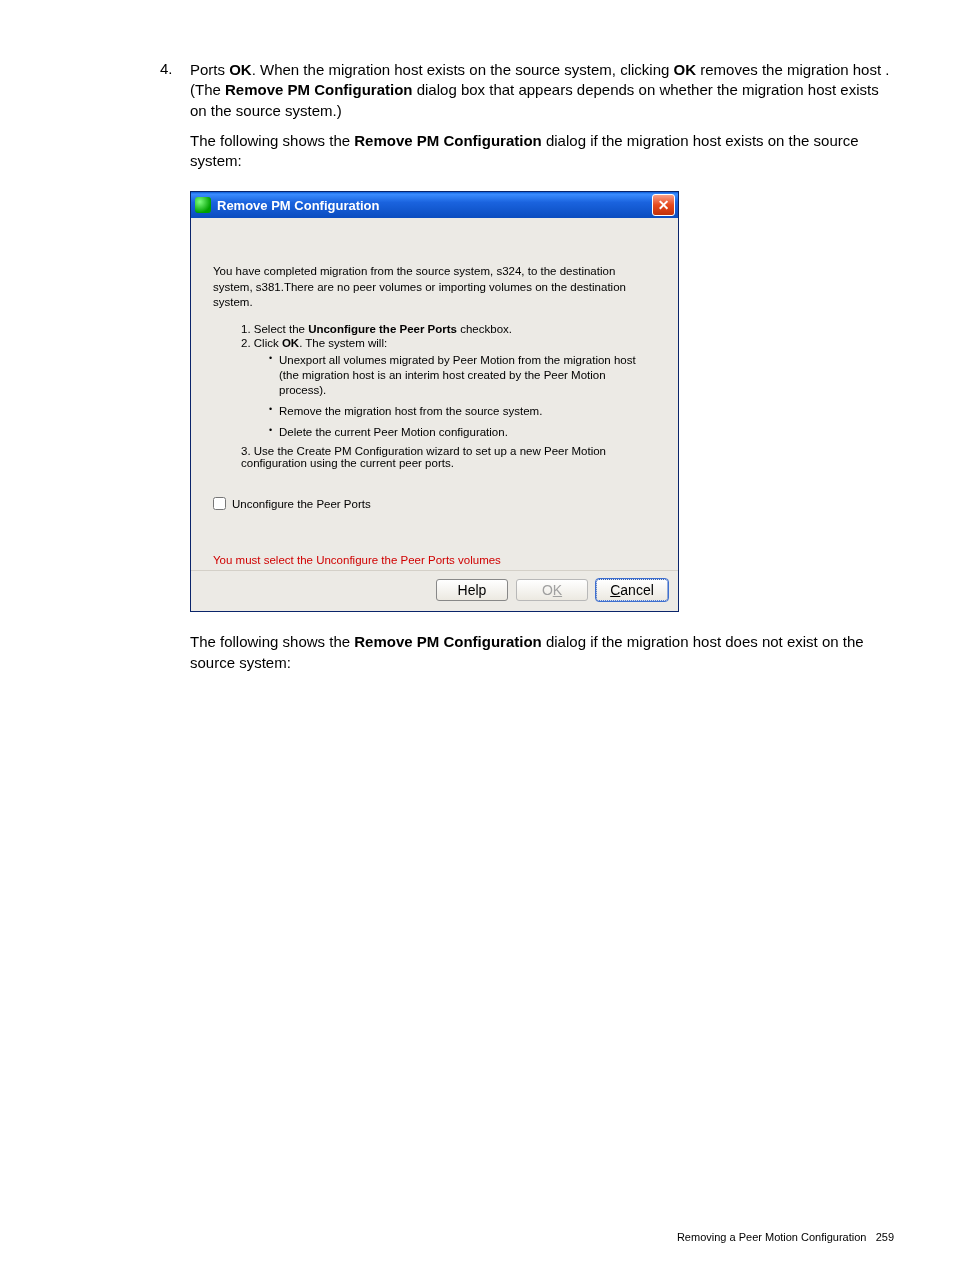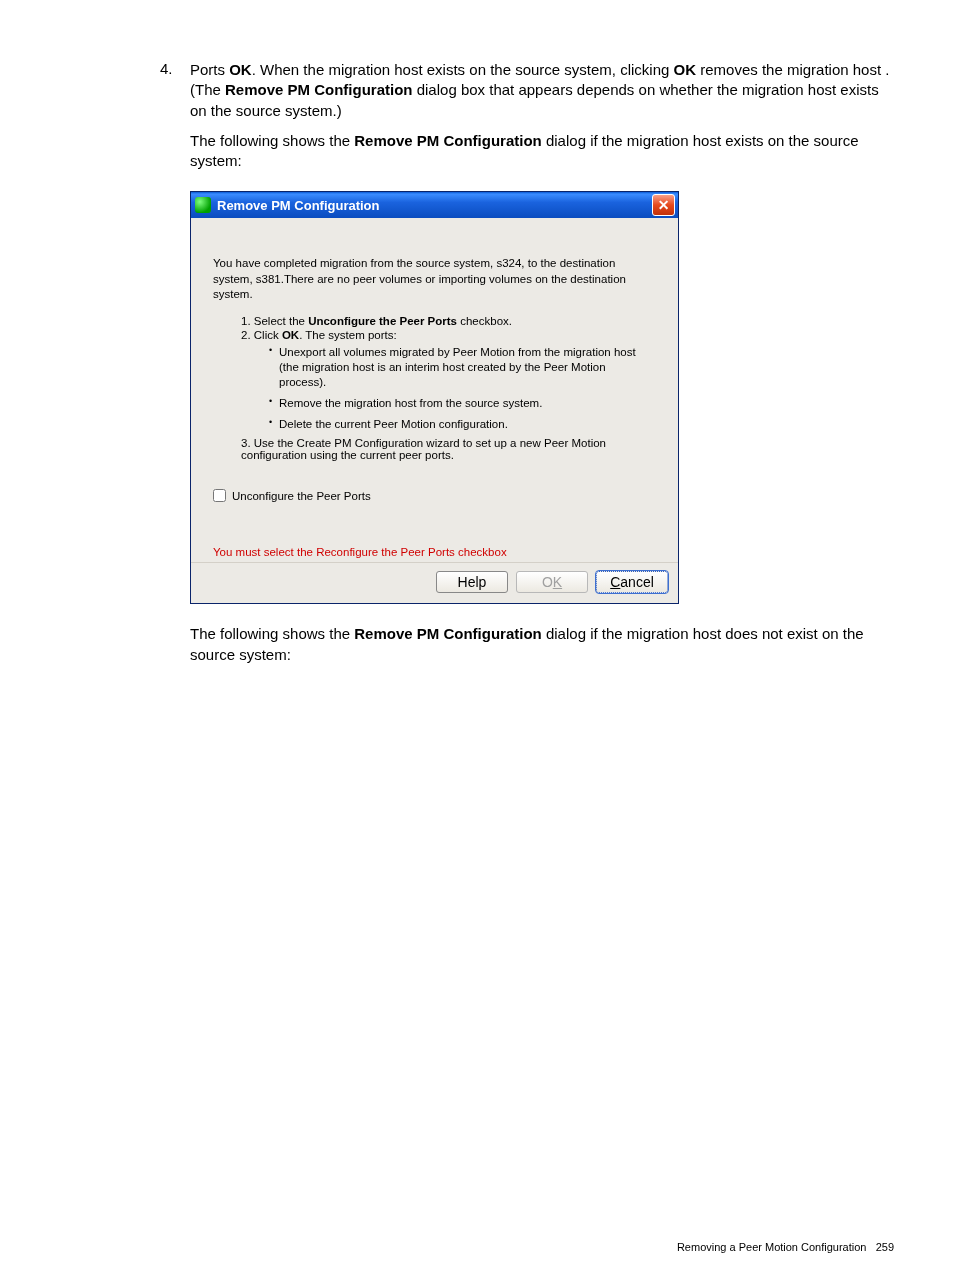--- a/index.html
+++ b/index.html
@@ -73,21 +73,21 @@
     cursor: pointer;
   }
   .dialog-body {
     background: #eceae5;
     padding: 30px 22px 10px 22px;
     font-family: Tahoma, sans-serif;
     font-size: 11.5px;
     color: #000;
   }
   .dialog-body p {
-    margin: 8px 0 12px 0;
+    margin: 16px 0 12px 0;
     line-height: 1.35;
   }
   .dlg-list {
     margin: 0 0 0 28px;
     padding: 0;
   }
   .dlg-list .num-item {
     margin-bottom: 2px;
   }
   .bullets {
@@ -154,21 +154,21 @@
   }
   .after-text {
     margin-left: 40px;
     font-size: 15px;
     line-height: 1.35;
     margin-top: 16px;
   }
   .after-text p { margin: 0; }
   .footer {
     position: absolute;
-    bottom: 18px;
+    bottom: 28px;
     right: 60px;
     font-size: 11px;
     color: #000;
   }
   .underline-access { text-decoration: underline; }
 </style>
 </head>
 <body>
 
 <div class="page">
@@ -190,37 +190,37 @@
           <span>✕</span>
         </span>
     </div>
     <div class="dialog-body">
       <p>You have completed migration from the source system, s324, to the destination system, s381.There are no peer volumes or importing volumes on the destination system.</p>
       <div class="dlg-list">
         <div class="num-item">
           <span>1.  Select the </span><span class="bold">Unconfigure the Peer Ports</span><span> checkbox.</span>
         </div>
         <div class="num-item">
-          <span>2.  Click </span><span class="bold">OK</span><span>. The system ports:</span>
+          <span>2.  Click </span><span class="bold">OK</span><span>. The system will:</span>
         </div>
         <ul class="bullets">
           <li>Unexport all volumes migrated by Peer Motion from the migration host (the migration host is an interim host created by the Peer Motion process).</li>
           <li>Remove the migration host from the source system.</li>
           <li>Delete the current Peer Motion configuration.</li>
         </ul>
         <div class="num-item">3.  Use the Create PM Configuration wizard to set up a new Peer Motion configuration using the current peer ports.</div>
       </div>
 
       <div class="checkbox-row">
         <input type="checkbox" style="">
         <span>Unconfigure the Peer Ports</span>
       </div>
     </div>
     <div style="background:#eceae5; padding:0 22px 0 22px;">
-      <p class="hint">You must select the Reconfigure the Peer Ports checkbox</p>
+      <p class="hint">You must select the Unconfigure the Peer Ports volumes</p>
     </div>
     <div class="dialog-footer">
       <button class="dlg-btn">Help</button>
       <button class="dlg-btn disabled"><span>O</span><span class="underline-access">K</span></button>
       <button class="dlg-btn default"><span class="underline-access">C</span><span>ancel</span></button>
     </div>
   </div>
 
   <div class="after-text">
     <p>

